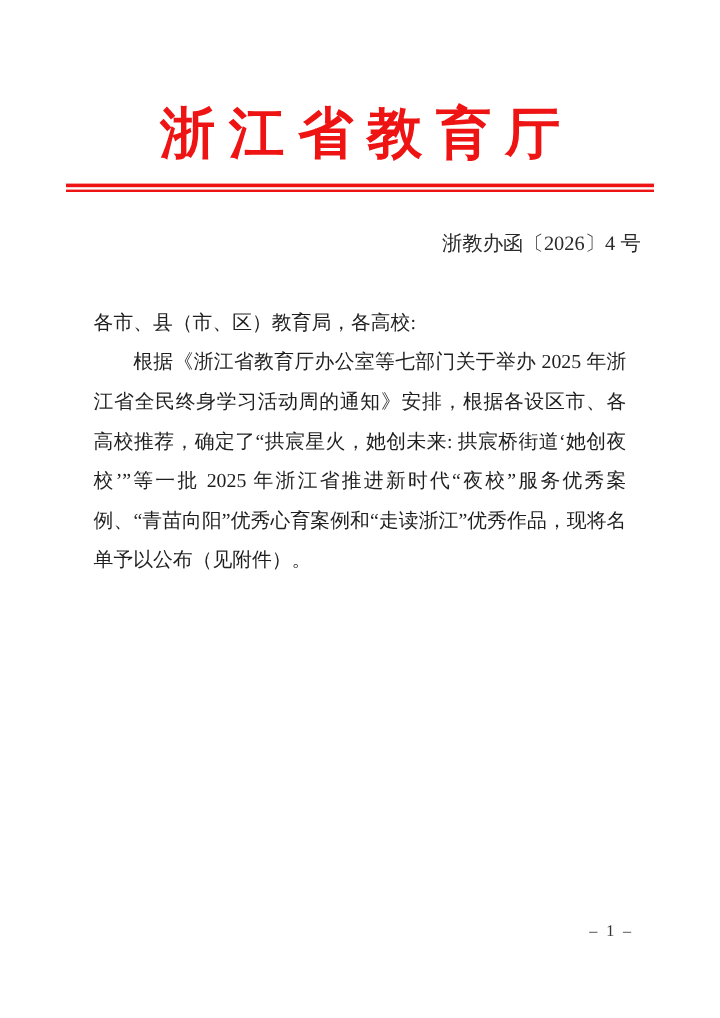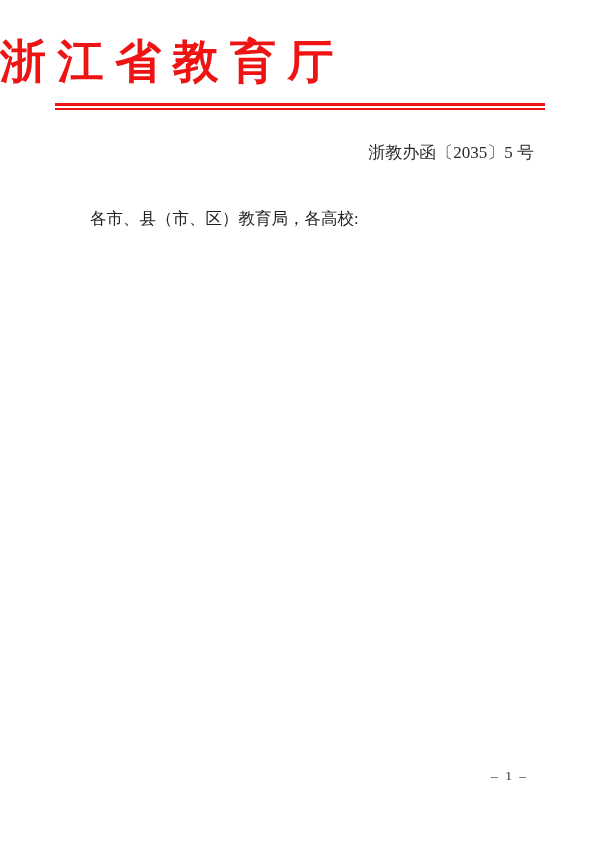--- a/index.html
+++ b/index.html
@@ -12,21 +12,22 @@
     width: 600px;
     height: 848px;
     margin: 0 auto;
     background: #ffffff;
     overflow: hidden;
     font-family: "Liberation Serif", "DejaVu Serif", serif;
     color: #1f1f1f;
   }
   
   .agency {
-    padding-top: 34px;
+    padding-top: 84px;
+    text-align: center;
     color: #ee1414;
     font-size: 46px;
     font-weight: 700;
     line-height: 55px;
     white-space: nowrap;
   }
   
   .rule-wrap {
     width: 490px;
     margin: 14px auto 0 auto;
@@ -61,21 +62,21 @@
   
   .body-text {
     margin-top: 39px;
     padding: 0 78px;
     font-size: 16.5px;
     line-height: 33px;
     text-align: justify;
     color: #1f1f1f;
   }
   .salutation {
-    margin: 12px;
+    margin: 0;
   }
   .para {
     margin: 0;
     text-indent: 2em;
   }
   
   .page-number {
     position: absolute;
     top: 768px;
     right: 72px;
@@ -89,22 +90,23 @@
 
 <div class="page">
 
   <div class="agency">浙 江 省 教 育 厅</div>
 
   <div class="rule-wrap">
     <div class="rule-thick"></div>
     <div class="rule-thin"></div>
   </div>
 
-  <div class="doc-number">浙教办函〔2035〕5 号</div>
+  <div class="doc-number">浙教办函〔2026〕4 号</div>
 
 
   <div class="body-text">
     <p class="salutation">各市、县（市、区）教育局，各高校:</p>
+    <p class="para">根据《浙江省教育厅办公室等七部门关于举办 2025 年浙江省全民终身学习活动周的通知》安排，根据各设区市、各高校推荐，确定了“拱宸星火，她创未来: 拱宸桥街道‘她创夜校’”等一批 2025 年浙江省推进新时代“夜校”服务优秀案例、“青苗向阳”优秀心育案例和“走读浙江”优秀作品，现将名单予以公布（见附件）。</p>
   </div>
 
   <div class="page-number">– 1 –</div>
 
 </div>
 
 </body></html>

